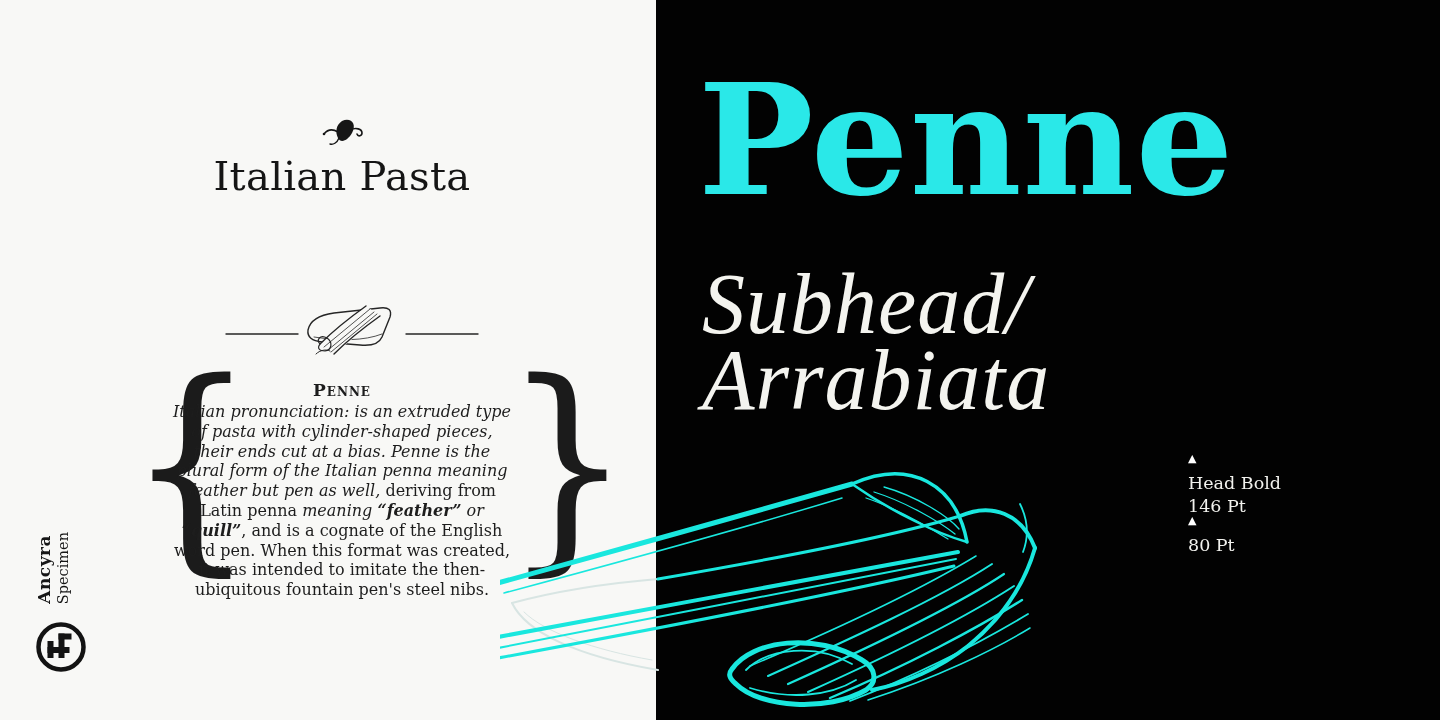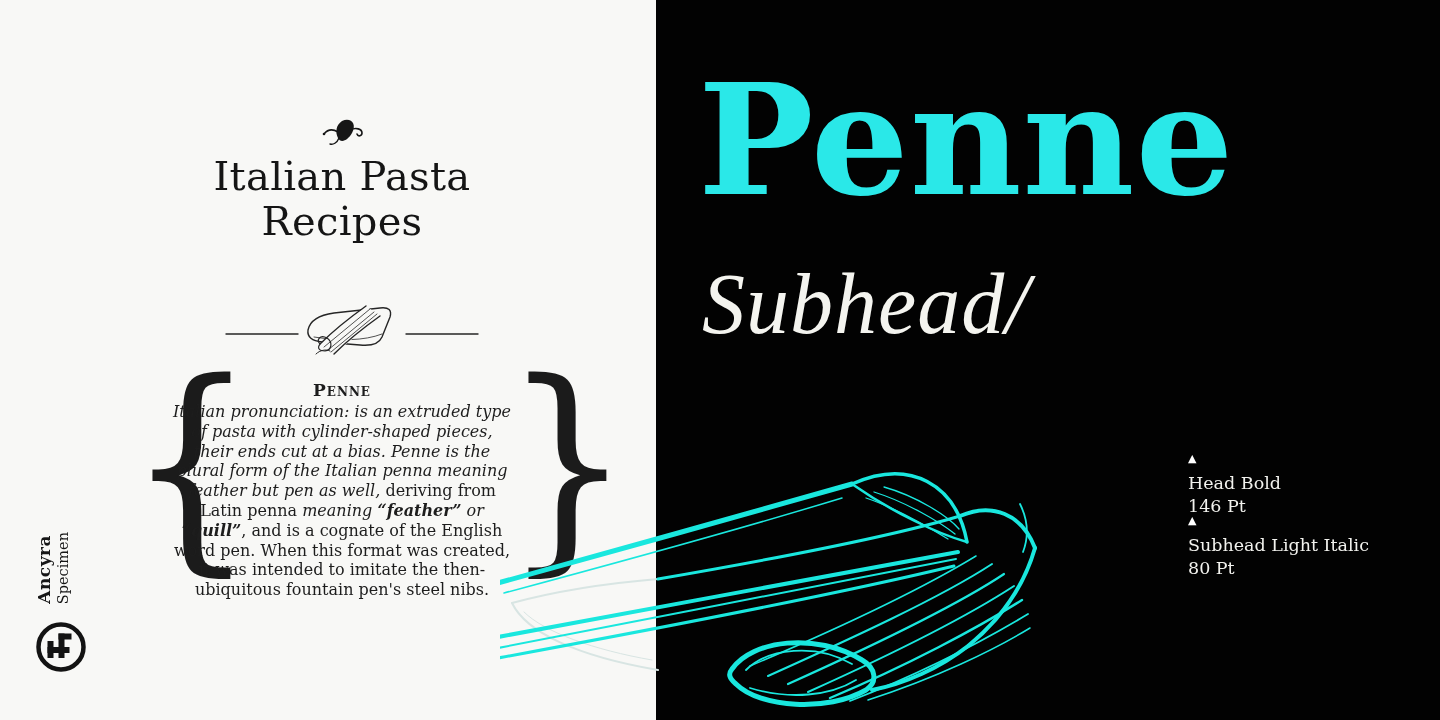--- a/index.html
+++ b/index.html
@@ -61,21 +61,20 @@
     <svg class="fleuron" viewBox="0 0 44 34" fill="none" stroke="#161616" stroke-linecap="round">
       <circle cx="3" cy="18" r="1.3" fill="#161616" stroke="none"></circle>
       <path d="M3,18 C7,13 12,13 17,16" stroke-width="1.6"></path>
       <path d="M29,14 C35,11 41,13 41,17 C41,20 37,21 36,18" stroke-width="1.6"></path>
       <path d="M21,5 C30,1 36,8 31,17 C27,24 20,28 17,22 C14,16 15,9 21,5 Z" fill="#161616" stroke="none"></path>
       <path d="M18,22 C16,27 12,29 9,28" stroke-width="1.4"></path>
     </svg>
 
     <div class="title">
       <div>Italian Pasta</div>
-      <div>Recipes</div>
     </div>
 
     <svg class="divider" viewBox="0 0 256 76" fill="none" stroke="#262626" stroke-linecap="round">
       <path d="M2,42 L74,42" stroke-width="1.4"></path>
       <path d="M182,42 L254,42" stroke-width="1.4"></path>
       <path d="M84,38 C86,28 96,23 110,21 L156,16 C165,15 168,18 166,25 L158,45
                C155,52 146,54 136,53 L98,50 C88,49 83,45 84,38 Z" stroke-width="1.4"></path>
       <path d="M90,45 C115,49 140,49 158,42" stroke-width=".8"></path>
       <path d="M142,14 L156,24 L110,62 L96,52 Z" fill="#f8f8f6" stroke="none"></path>
       <path d="M142,14 C128,24 108,40 96,52" stroke-width="1.4"></path>
@@ -111,31 +110,31 @@
       </g>
     </svg>
   </div>
 
   <div class="panel panel-right"></div>
 
   <div class="headline">Penne</div>
 
   <div class="subhead">
     <div>Subhead/</div>
+    <div>Arrabiata</div>
   </div>
 
   <div class="anno anno-1">
     <span class="tri">▲</span>
     <div>Head Bold</div>
     <div>146 Pt</div>
   </div>
 
   <div class="anno anno-2">
     <span class="tri">▲</span>
-    <div>Subhead Light Italic</div>
     <div>80 Pt</div>
   </div>
 
   <svg class="pasta-illustration" viewBox="0 0 560 280" fill="none" stroke-linecap="round">
 
     <g stroke="#d8e5e3">
       <path d="M12,163 C60,150 110,143 158,139" stroke-width="2"></path>
       <path d="M12,163 C26,192 76,216 158,230" stroke-width="2"></path>
       <path d="M24,172 C44,192 94,210 152,220" stroke-width="1"></path>
     </g>

